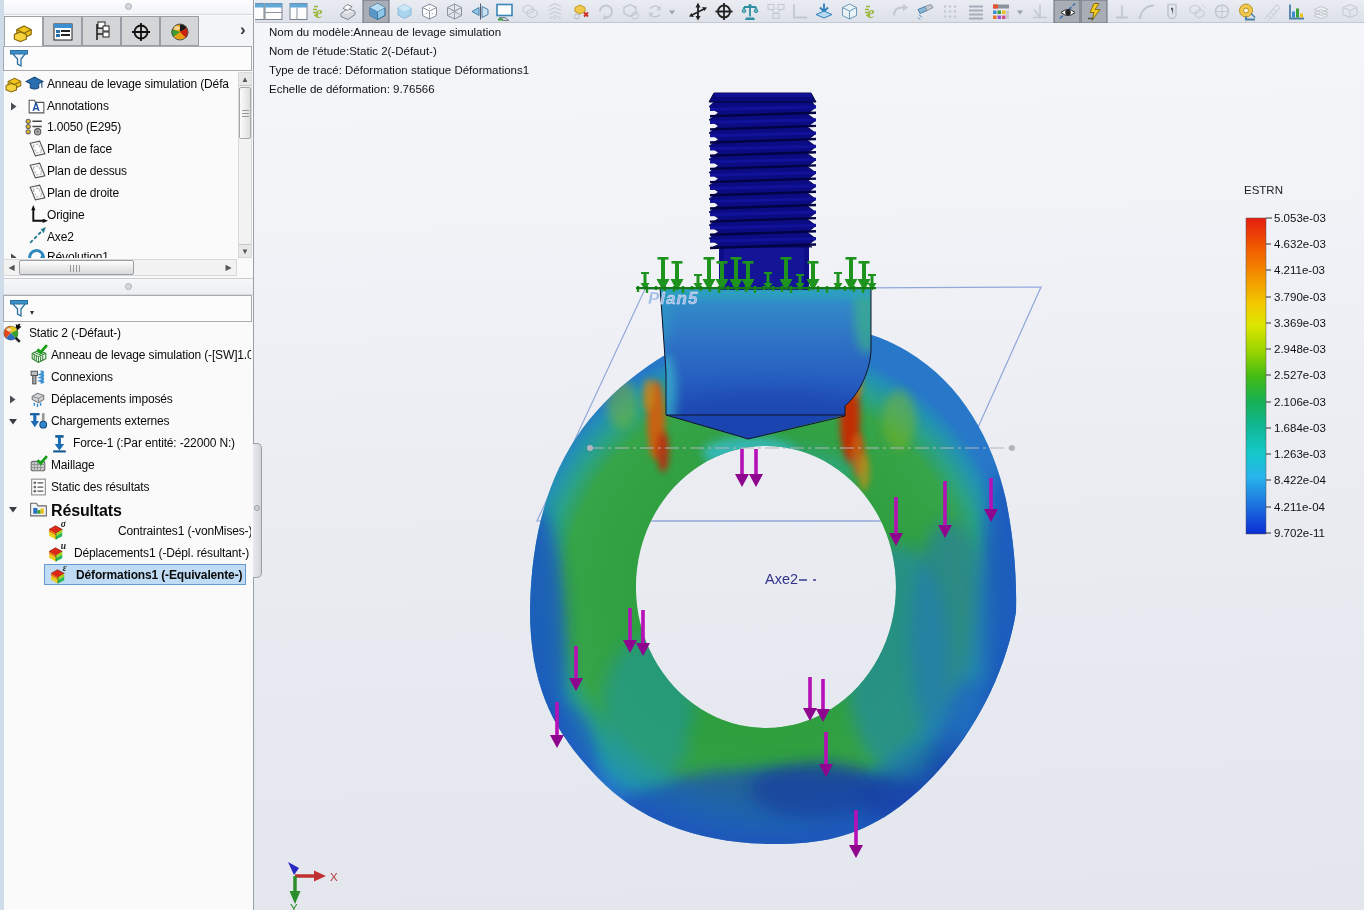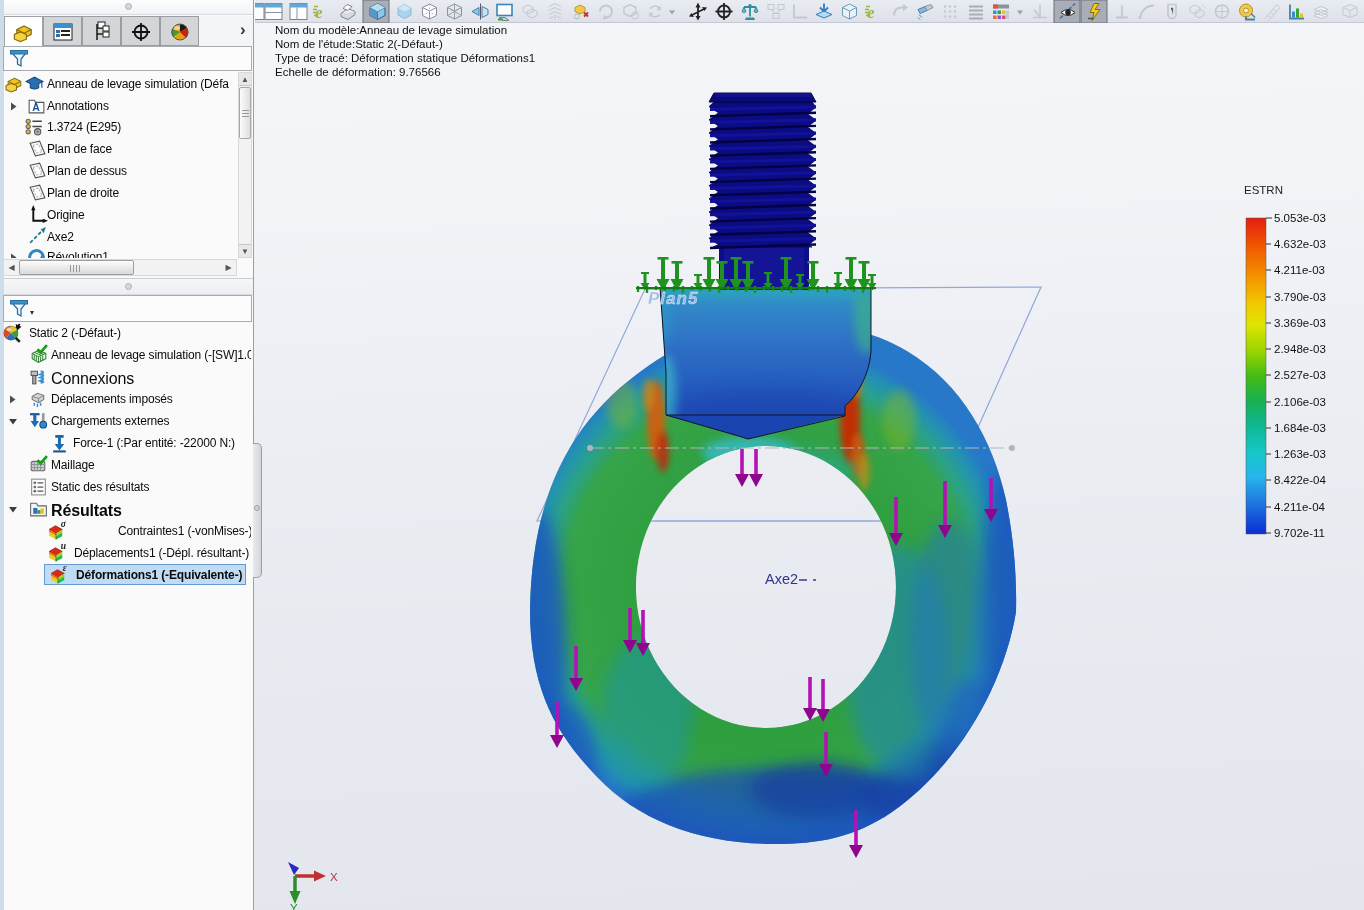--- a/index.html
+++ b/index.html
@@ -3,22 +3,22 @@
 <meta charset="utf-8">
 <style>
   * { margin:0; padding:0; box-sizing:border-box; }
   html,body { width:1364px; height:910px; overflow:hidden; font-family:"Liberation Sans",sans-serif; }
   body { position:relative;
     background:linear-gradient(178deg,#f5f6fa 0%,#f1f3f7 25%,#ebedf3 50%,#e6e9ef 75%,#e3e6ed 100%);
   }
   #toolbar { position:absolute; left:255px; top:0; width:1109px; height:23px;
     background:linear-gradient(180deg,#e9ecf1 0%,#dde1e9 100%);
     border-bottom:1px solid #c2c7d0; z-index:4; }
-  #vtext { position:absolute; left:275px; top:23px; z-index:3; color:#111;
-    font-size:11.5px; line-height:14px; white-space:pre; }
+  #vtext { position:absolute; left:269px; top:23px; z-index:3; color:#111;
+    font-size:11.5px; line-height:19px; white-space:pre; }
   #mainsvg { position:absolute; left:0; top:0; z-index:1; }
   #panel { position:absolute; left:0; top:0; width:254px; height:910px; z-index:5;
     background:#fafafa; border-right:1px solid #9aa0a8; }
   .b { font-weight:bold; }
   .tab { position:absolute; top:0px; width:39px; height:30px; background:#d4d5d7;
          border:1px solid #9a9ea4; text-align:center; padding-top:3px; }
   .trow { position:absolute; left:0; width:254px; height:22px; }
   .trow svg { position:absolute; }
   .trow .txt { position:absolute; font-size:inherit; color:#0a0a0a; white-space:nowrap; top:4px; letter-spacing:-0.15px; }
 </style>
@@ -626,21 +626,21 @@
       <div class="trow" style="top:116px;width:237px;overflow:hidden;font-size:12px;">
         <svg style="left:24px;top:0px;" width="21" height="21" viewBox="0 0 20 20">
           <circle cx="4" cy="5" r="2" fill="#e8b820" stroke="#666"></circle>
           <circle cx="4" cy="10" r="2" fill="#e8b820" stroke="#666"></circle>
           <circle cx="4" cy="15" r="2" fill="#e8b820" stroke="#666"></circle>
           <line x1="8" y1="5" x2="17" y2="5" stroke="#444" stroke-width="1.4"></line>
           <line x1="8" y1="10" x2="17" y2="10" stroke="#444" stroke-width="1.4"></line>
           <circle cx="13" cy="15" r="3" fill="#b0b3b6" stroke="#555"></circle>
           <circle cx="13" cy="15" r="1.2" fill="#777"></circle>
         </svg>
-        <div class="txt" style="left:47px;">1.3724 (E295)</div>
+        <div class="txt" style="left:47px;">1.0050 (E295)</div>
       </div>
       <div class="trow" style="top:138px;width:237px;overflow:hidden;font-size:12px;padding-left:33px;">
         <svg style="left:27px;top:0px;" width="21" height="21" viewBox="0 0 20 20">
           <path d="M3 5 L12 3 L17 15 L8 17 Z" fill="#fdfdfd" stroke="#555" stroke-width="1.1"></path>
           <path d="M5.5 7 L11 5.8 L14.5 13 L9 14.2 Z" fill="none" stroke="#aaa" stroke-dasharray="2,1.5"></path>
         </svg>
         <div class="txt" style="left:47px;">Plan de face</div>
       </div>
       <div class="trow" style="top:160px;width:237px;overflow:hidden;font-size:12px;">
         <svg style="left:27px;top:0px;" width="21" height="21" viewBox="0 0 20 20">
@@ -727,21 +727,21 @@
         <div class="txt" style="left:29px;">Static 2 (-Défaut-)</div>
       </div>
       <div class="trow" style="top:344px;width:251px;overflow:hidden;font-size:12px;">
         <svg style="left:28px;top:0px;" width="21" height="21" viewBox="0 0 20 20">
           <path d="M4 9 L10 6 L17 9 L17 14 L10 17.5 L4 14 Z" fill="#eaf6ea" stroke="#2f7f2f"></path>
           <path d="M4 9 L10 12 L17 9 M10 12 L10 17.5 M6 8 L13 11 M8 7 L15 10 M6 10.5 L6 15 M8 11.5 L8 16 M12 12 L12 17 M14 11 L14 16" stroke="#2f7f2f" stroke-width="0.9" fill="none"></path>
           <path d="M9 5 L12 8 L18 1" fill="none" stroke="#18a018" stroke-width="2.6"></path>
         </svg>
         <div class="txt" style="left:51px;">Anneau de levage simulation (-[SW]1.0</div>
       </div>
-      <div class="trow" style="top:366px;width:251px;overflow:hidden;font-size:16px;">
+      <div class="trow" style="top:366px;width:251px;overflow:hidden;font-size:12px;">
         <svg style="left:28px;top:0px;" width="21" height="21" viewBox="0 0 20 20">
           <path d="M3 5 L9 5 L9 9 L3 9 Z" fill="#c0c3c6" stroke="#555"></path>
           <rect x="4.5" y="9" width="3" height="8" fill="#a8abae" stroke="#555"></rect>
           <path d="M12 5 Q17 6 12 8 Q17 9 12 11 Q17 12 12 14 Q17 15 12 16" fill="none" stroke="#3a8fd0" stroke-width="2"></path>
         </svg>
         <div class="txt" style="left:51px;">Connexions</div>
       </div>
       <div class="trow" style="top:388px;width:251px;overflow:hidden;font-size:12px;">
         <svg style="left:9px;top:7px;" width="9" height="9" viewBox="0 0 9 9">
           <path d="M1 0.5 L6.5 4.5 L1 8.5 Z" fill="#4a4f55"></path>

